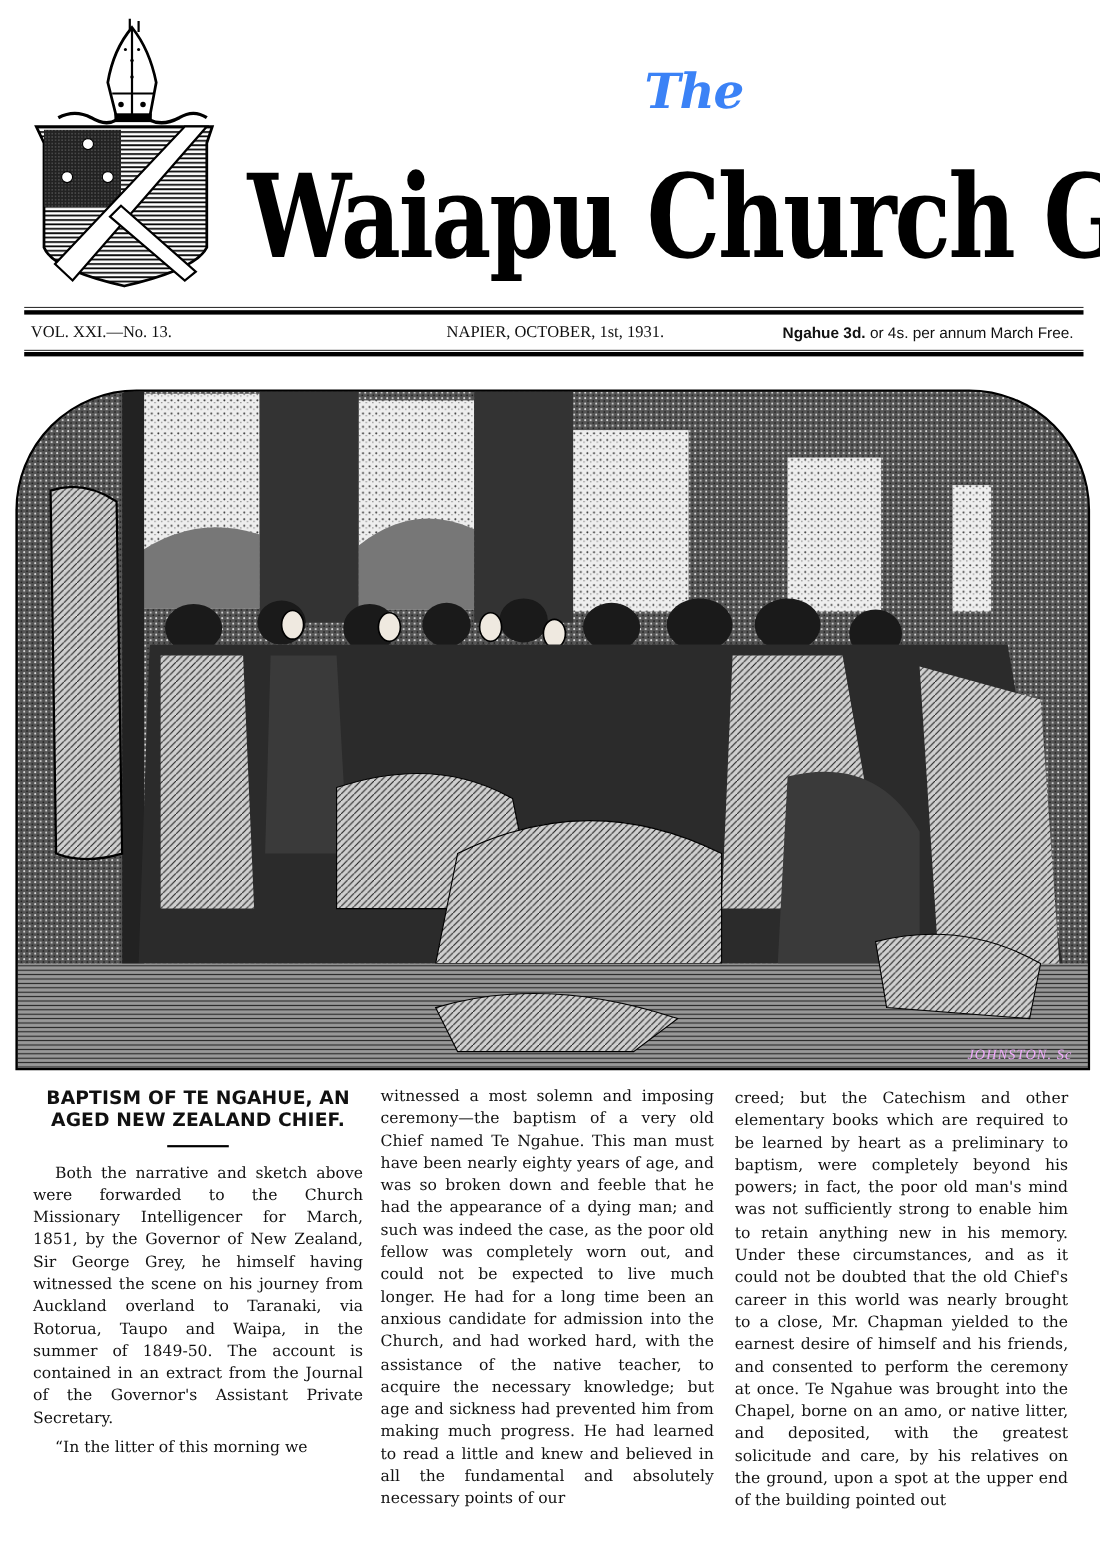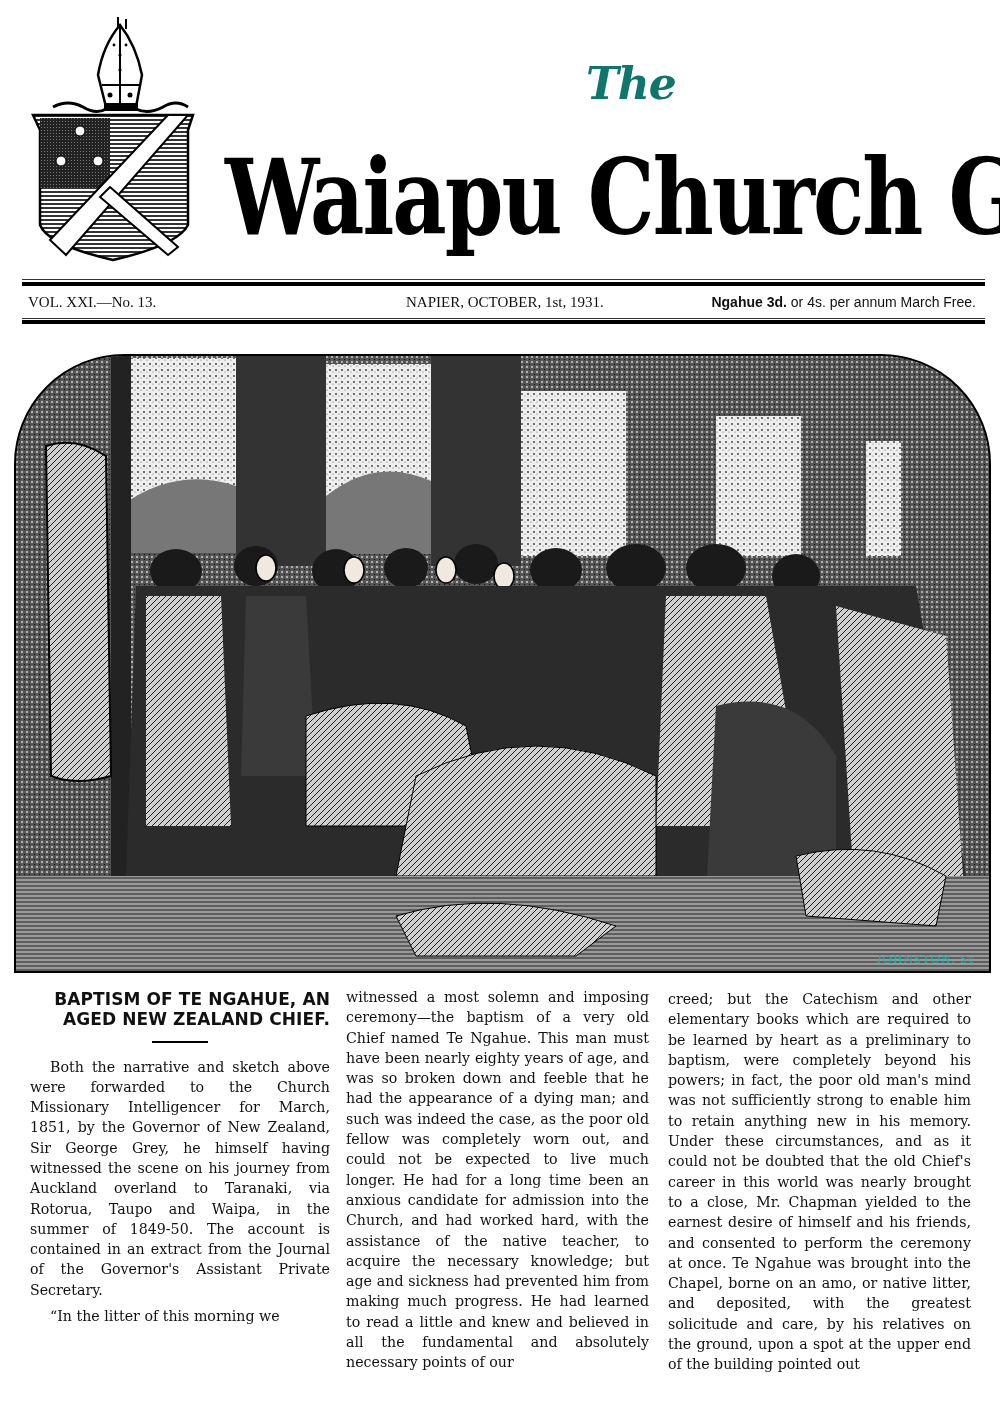--- a/index.html
+++ b/index.html
@@ -5,21 +5,21 @@
     html, body { margin: 0; padding: 0; background: #ffffff; }
     body {
       width: 1000px; height: 1420px; position: relative; overflow: hidden;
       font-family: "DejaVu Serif", "Liberation Serif", serif; color: #111;
     }
     .masthead { position: absolute; left: 0; top: 0; width: 1000px; height: 280px; }
     .crest { position: absolute; left: 28px; top: 15px; width: 170px; height: 255px; }
     .title-the {
       position: absolute; left: 586px; top: 58px; width: 80px; text-align: center;
       font-family: "DejaVu Serif", serif; font-weight: bold; font-style: italic;
-      font-size: 44px; color: #0f766e; letter-spacing: -1px;
+      font-size: 44px; color: #3b82f6; letter-spacing: -1px;
     }
     .title-main {
       position: absolute; left: 225px; top: 135px; width: 775px; text-align: left;
       font-family: "DejaVu Serif", serif; font-weight: bold; font-size: 84px;
       letter-spacing: -2px; color: #000; transform: scaleY(1.25); transform-origin: left top;
       white-space: nowrap;
     }
     .rule { position: absolute; left: 22px; width: 963px; background: #000; }
     .rule.top { top: 282px; height: 4px; }
     .rule.bottom { top: 320px; height: 4px; }
@@ -34,34 +34,34 @@
     .dateline .price { position: absolute; right: 12px; top: 4px; font-family: "Liberation Sans", sans-serif; font-size: 14px; }
     .dateline .price b { font-weight: bold; }
 
     .illustration {
       position: absolute; left: 14px; top: 354px; width: 973px; height: 615px;
       border: 2px solid #000; border-radius: 110px 110px 0 0; overflow: hidden; background: #2a2a2a;
     }
     .illustration svg { display: block; }
     .engraver {
       position: absolute; right: 14px; bottom: 4px; font-family: "Liberation Serif", serif;
-      font-size: 13px; color: #14b8a6; letter-spacing: 1px;
+      font-style: italic; font-size: 13px; color: #f0abfc; letter-spacing: 1px;
     }
 
     .columns { position: absolute; left: 0; top: 985px; width: 1000px; height: 435px; }
     .col {
       position: absolute; top: 0; font-family: "DejaVu Serif", serif; font-size: 14.2px;
       line-height: 20.3px; text-align: justify; color: #111;
     }
     .col1 { left: 30px; width: 300px; }
     .col2 { left: 346px; width: 303px; top: 2px; }
     .col3 { left: 668px; width: 303px; top: 4px; }
     .headline {
       font-family: "DejaVu Sans", sans-serif; font-weight: bold; font-size: 17px;
-      line-height: 20px; margin: 4px 0 0 0; letter-spacing: 0.1px; text-align: right;
+      line-height: 20px; margin: 4px 0 0 0; letter-spacing: 0.1px; text-align: center;
     }
     .head-rule { width: 56px; height: 1.5px; background: #000; margin: 12px auto 14px auto; }
     .col p { margin: 0; }
     .col p.indent { text-indent: 20px; }
     .col p + p { margin-top: 6px; }
   </style>
 </head>
 <body>
 
 <div class="masthead">

